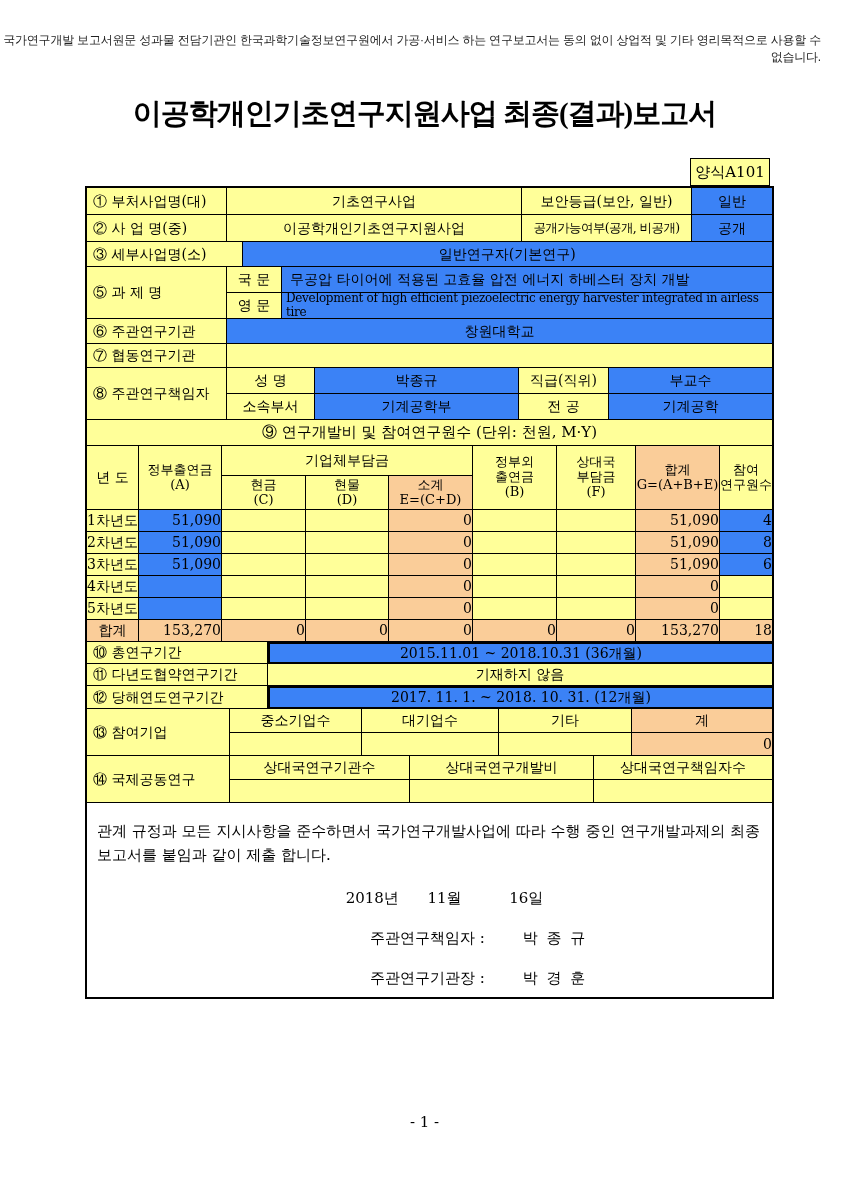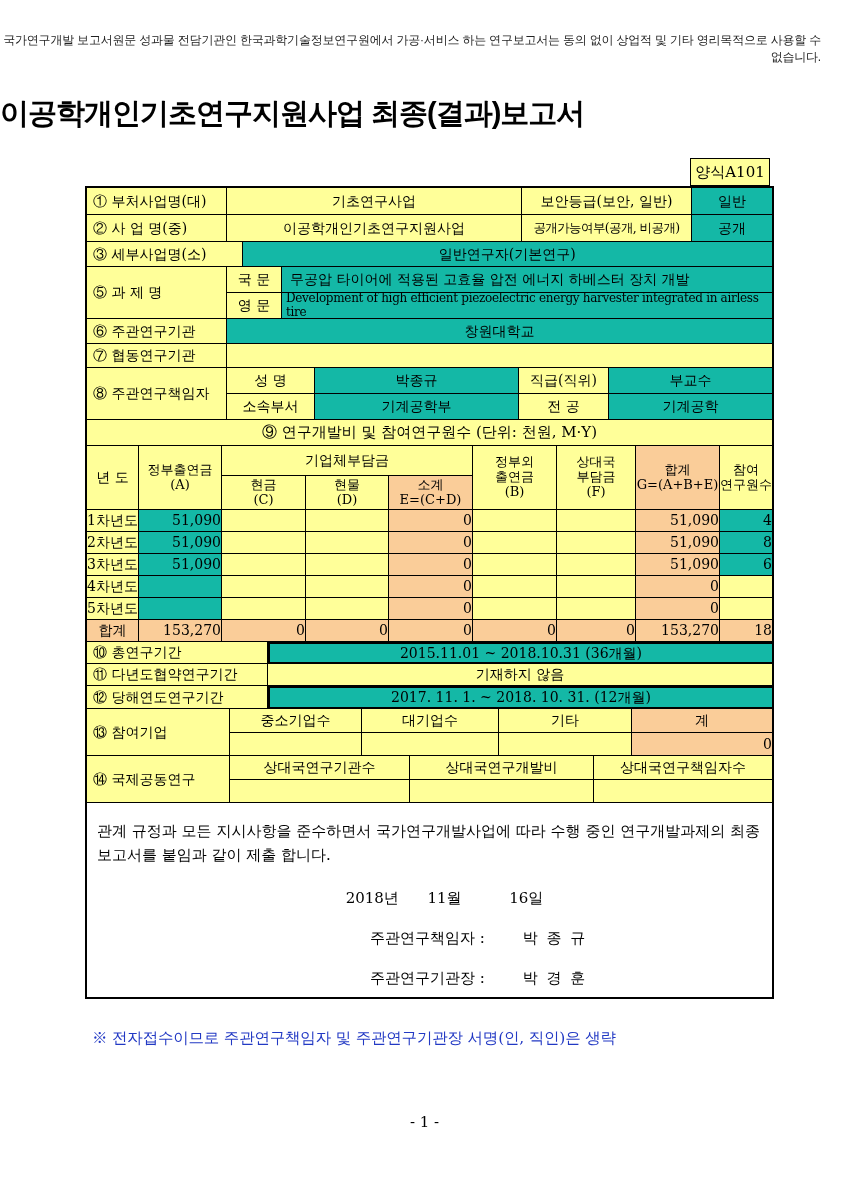--- a/index.html
+++ b/index.html
@@ -1,35 +1,35 @@
 <!DOCTYPE html>
 <html><head>
 <meta charset="utf-8">
 <style>
   html,body{margin:0;padding:0;background:#fff;}
   .page{position:relative;width:849px;height:1200px;background:#ffffff;overflow:hidden;
         font-family:"DejaVu Serif","Liberation Serif",serif;color:#000;}
   .disclaimer{position:absolute;top:32px;left:0;right:28px;text-align:right;
         font-family:"Liberation Sans",sans-serif;font-size:12px;color:#222;letter-spacing:-0.2px;}
-  .title{position:absolute;top:94px;left:0;width:100%;text-align:left;
-        font-family:Liberation Sans, sans-serif;font-weight:bold;font-size:29px;letter-spacing:-1px;}
+  .title{position:absolute;top:94px;left:0;width:100%;text-align:center;
+        font-family:Liberation Serif, serif;font-weight:bold;font-size:29px;letter-spacing:-1px;}
   .form-code{position:absolute;left:690px;top:158px;width:80px;height:28px;box-sizing:border-box;
         background:#FFFF99;border:1px solid #000;display:flex;align-items:center;justify-content:center;
         font-size:15px;}
   .form{position:absolute;left:85px;top:186px;width:685px;box-sizing:content-box;
         border:2px solid #000;font-size:14px;}
   .row{display:flex;}
   .col{display:flex;flex-direction:column;}
   .cell{box-sizing:border-box;border-right:1px solid #000;border-bottom:1px solid #000;
         display:flex;align-items:center;justify-content:center;text-align:center;
         overflow:hidden;line-height:1.15;}
   .row > .cell:last-child, .row > .col:last-child .cell:last-child{border-right:none;}
   .yellow{background:#FFFF99;}
   .orange{background:#FACD99;}
-  .white{background:#14b8a6;}
+  .white{background:#3b82f6;}
   .label{justify-content:flex-start;text-align:left;padding-left:6px;}
   .pre{white-space:pre-line;font-size:13px;}
   .num{justify-content:flex-end;text-align:right;}
   .br{border-right:1px solid #000 !important;}
   .small{font-size:12.5px;letter-spacing:-0.6px;}
   .eng{font-size:12px;letter-spacing:-0.3px;justify-content:flex-start;text-align:left;padding-left:4px;}
   .leftpad{justify-content:flex-start;text-align:left;padding-left:8px;}
   .thickbox{border:2px solid #000;}
   .decl{position:relative;height:194px;background:#fff;border-bottom:none;display:block;text-align:left;}
   .statement{margin:0;padding:16px 12px 0 10px;font-size:15px;line-height:1.6;text-align:justify;}
@@ -269,17 +269,16 @@
       <div class="sig-line">
         <span>주관연구책임자 :</span><span class="sig-name">박 종 규</span>
       </div>
       <div class="sig-line">
         <span>주관연구기관장 :</span><span class="sig-name">박 경 훈</span>
       </div>
     </div>
 
   </div>
 
-  <div class="blue-note">※  전자접수이므로 주관연구책임자 및 주관연구기관장 서명(인, 직인)은 생략</div>
 
   <div class="footer">- 1 -</div>
 
 </div>
 
 </body></html>

